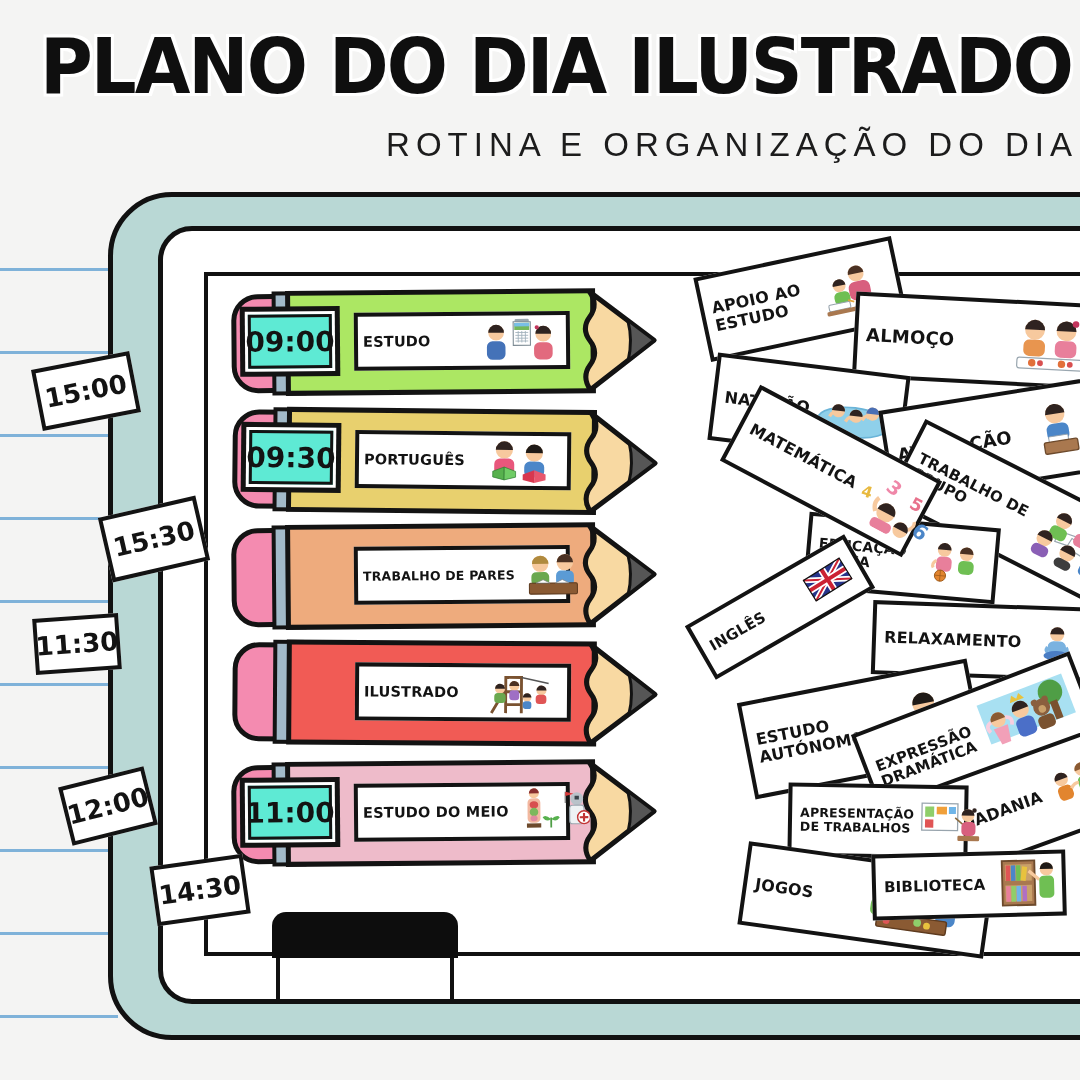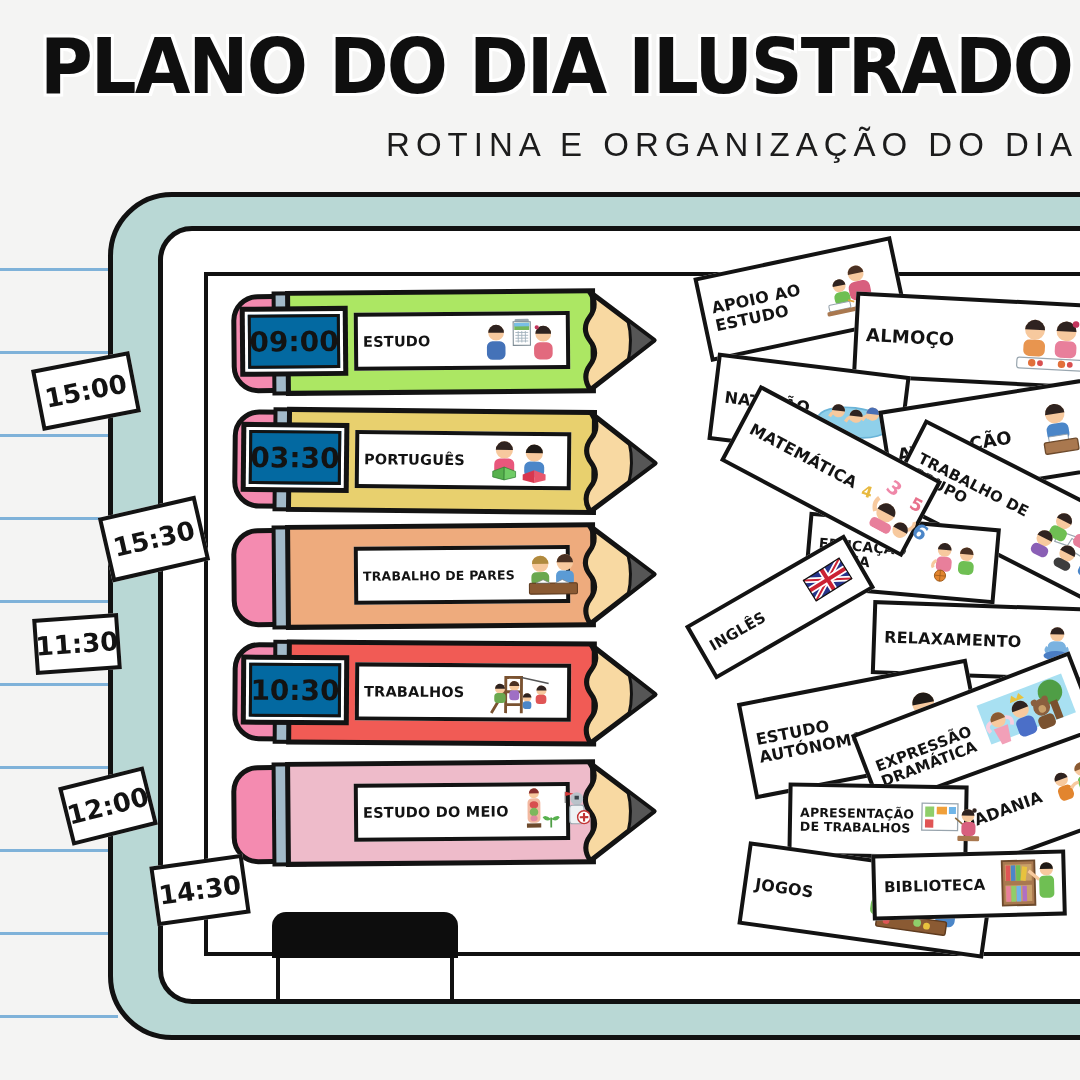--- a/index.html
+++ b/index.html
@@ -60,21 +60,21 @@
   .tt5{left:153px;top:860px;width:94px;height:60px;transform:rotate(-8deg);}
   
   .pencil{position:absolute;width:430px;height:110px;z-index:5;}
   .p1{left:230px;top:287px;transform:rotate(-0.5deg);}
   .p2{left:231px;top:406px;transform:rotate(0.6deg);}
   .p3{left:230px;top:521px;transform:rotate(-0.5deg);}
   .p4{left:231px;top:638px;transform:rotate(0.4deg);}
   .p5{left:230px;top:758px;transform:rotate(-0.5deg);}
   .pencil-svg{position:absolute;inset:0;width:100%;height:100%;}
   .timebox{
-    position:absolute;left:18px;top:26px;width:92px;height:54px;background:#0369a1;
+    position:absolute;left:18px;top:26px;width:84px;height:54px;background:#5eead4;
     border:3px solid #131313;box-shadow:0 0 0 3px #fff,0 0 0 8px #131313;box-sizing:border-box;
     display:flex;align-items:center;justify-content:center;
     font-size:28px;font-weight:800;color:#131313;
   }
   .labelbox{
     position:absolute;left:124px;top:25px;width:216px;height:58px;background:#fff;
     border:4px solid #131313;box-sizing:border-box;
     display:flex;align-items:center;justify-content:space-between;gap:3px;
     padding:0 5px;font-weight:800;font-size:14.5px;letter-spacing:0.2px;
     white-space:nowrap;color:#131313;
@@ -436,21 +436,21 @@
 </div>
 
 <div class="pencil p2">
   <svg class="pencil-svg" viewBox="0 0 430 110">
     <rect x="4" y="8" width="78" height="94" rx="24" fill="#f48bb0" stroke="#131313" stroke-width="5"></rect>
     <rect x="44" y="5" width="30" height="100" fill="#a2bac9" stroke="#131313" stroke-width="4"></rect>
     <rect x="58" y="5" width="305" height="100" fill="#e8d06e" stroke="#131313" stroke-width="5"></rect>
     <path d="M360,6 L424,55 L360,104 Q351,91 360,79 Q369,67 360,55 Q351,43 360,31 Q369,19 360,6 Z" fill="#f8d9a2" stroke="#131313" stroke-width="5" stroke-linejoin="round"></path>
     <path d="M398,35 L424,55 L398,75 Q403,55 398,35 Z" fill="#565656" stroke="#131313" stroke-width="3"></path>
   </svg>
-  <div class="timebox">03:30</div>
+  <div class="timebox">09:30</div>
   <div class="labelbox">
     <span>PORTUGUÊS</span>
     <span class="illu">
         <svg viewBox="0 0 100 70" aria-hidden="true">
           <use href="#sym-kids-reading"></use>
         </svg>
       </span>
   </div>
 </div>
 
@@ -473,39 +473,39 @@
 </div>
 
 <div class="pencil p4">
   <svg class="pencil-svg" viewBox="0 0 430 110">
     <rect x="4" y="8" width="78" height="94" rx="24" fill="#f48bb0" stroke="#131313" stroke-width="5"></rect>
     <rect x="44" y="5" width="30" height="100" fill="#a2bac9" stroke="#131313" stroke-width="4"></rect>
     <rect x="58" y="5" width="305" height="100" fill="#f15b55" stroke="#131313" stroke-width="5"></rect>
     <path d="M360,6 L424,55 L360,104 Q351,91 360,79 Q369,67 360,55 Q351,43 360,31 Q369,19 360,6 Z" fill="#f8d9a2" stroke="#131313" stroke-width="5" stroke-linejoin="round"></path>
     <path d="M398,35 L424,55 L398,75 Q403,55 398,35 Z" fill="#565656" stroke="#131313" stroke-width="3"></path>
   </svg>
-  <div class="timebox">10:30</div>
   <div class="labelbox">
-    <span>TRABALHOS</span>
+    <span>ILUSTRADO</span>
     <span class="illu">
         <svg viewBox="0 0 100 70" aria-hidden="true">
           <use href="#sym-playground"></use>
         </svg>
       </span>
   </div>
 </div>
 
 <div class="pencil p5">
   <svg class="pencil-svg" viewBox="0 0 430 110">
     <rect x="4" y="8" width="78" height="94" rx="24" fill="#f48bb0" stroke="#131313" stroke-width="5"></rect>
     <rect x="44" y="5" width="30" height="100" fill="#a2bac9" stroke="#131313" stroke-width="4"></rect>
     <rect x="58" y="5" width="305" height="100" fill="#eebbca" stroke="#131313" stroke-width="5"></rect>
     <path d="M360,6 L424,55 L360,104 Q351,91 360,79 Q369,67 360,55 Q351,43 360,31 Q369,19 360,6 Z" fill="#f8d9a2" stroke="#131313" stroke-width="5" stroke-linejoin="round"></path>
     <path d="M398,35 L424,55 L398,75 Q403,55 398,35 Z" fill="#565656" stroke="#131313" stroke-width="3"></path>
   </svg>
+  <div class="timebox">11:00</div>
   <div class="labelbox">
     <span>ESTUDO DO MEIO</span>
     <span class="illu">
         <svg viewBox="0 0 100 70" aria-hidden="true">
           <use href="#sym-anatomy-knight"></use>
         </svg>
       </span>
   </div>
 </div>
 

